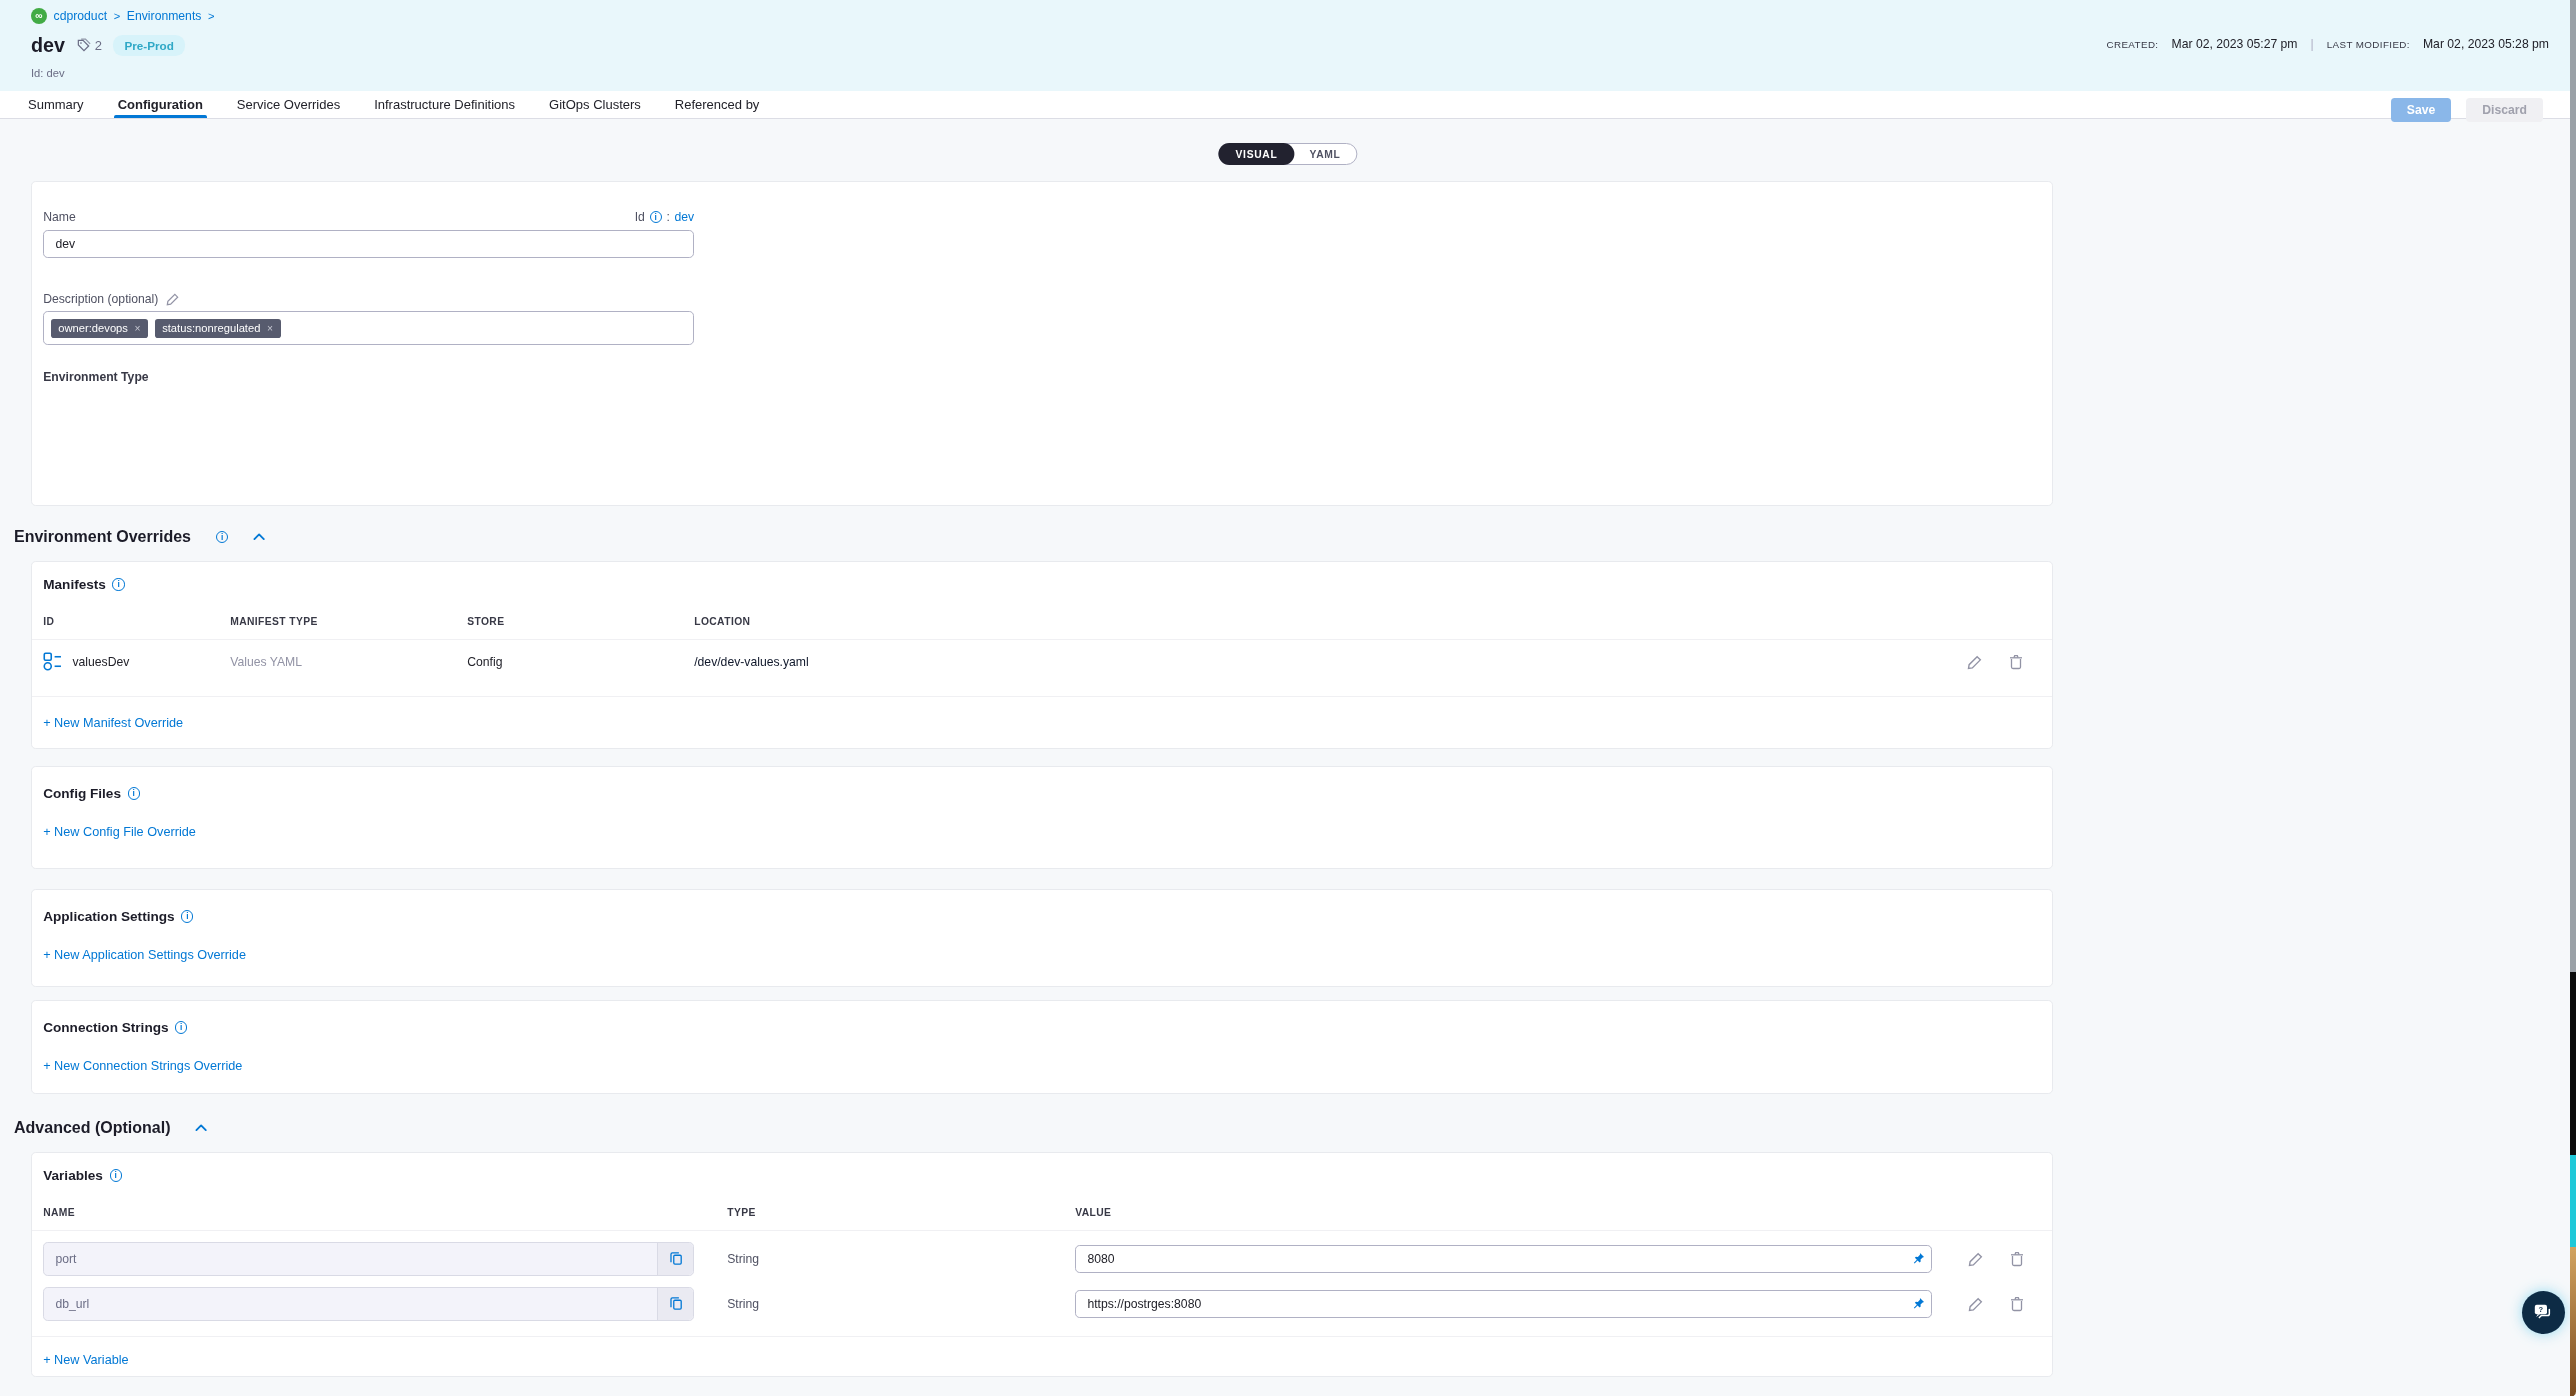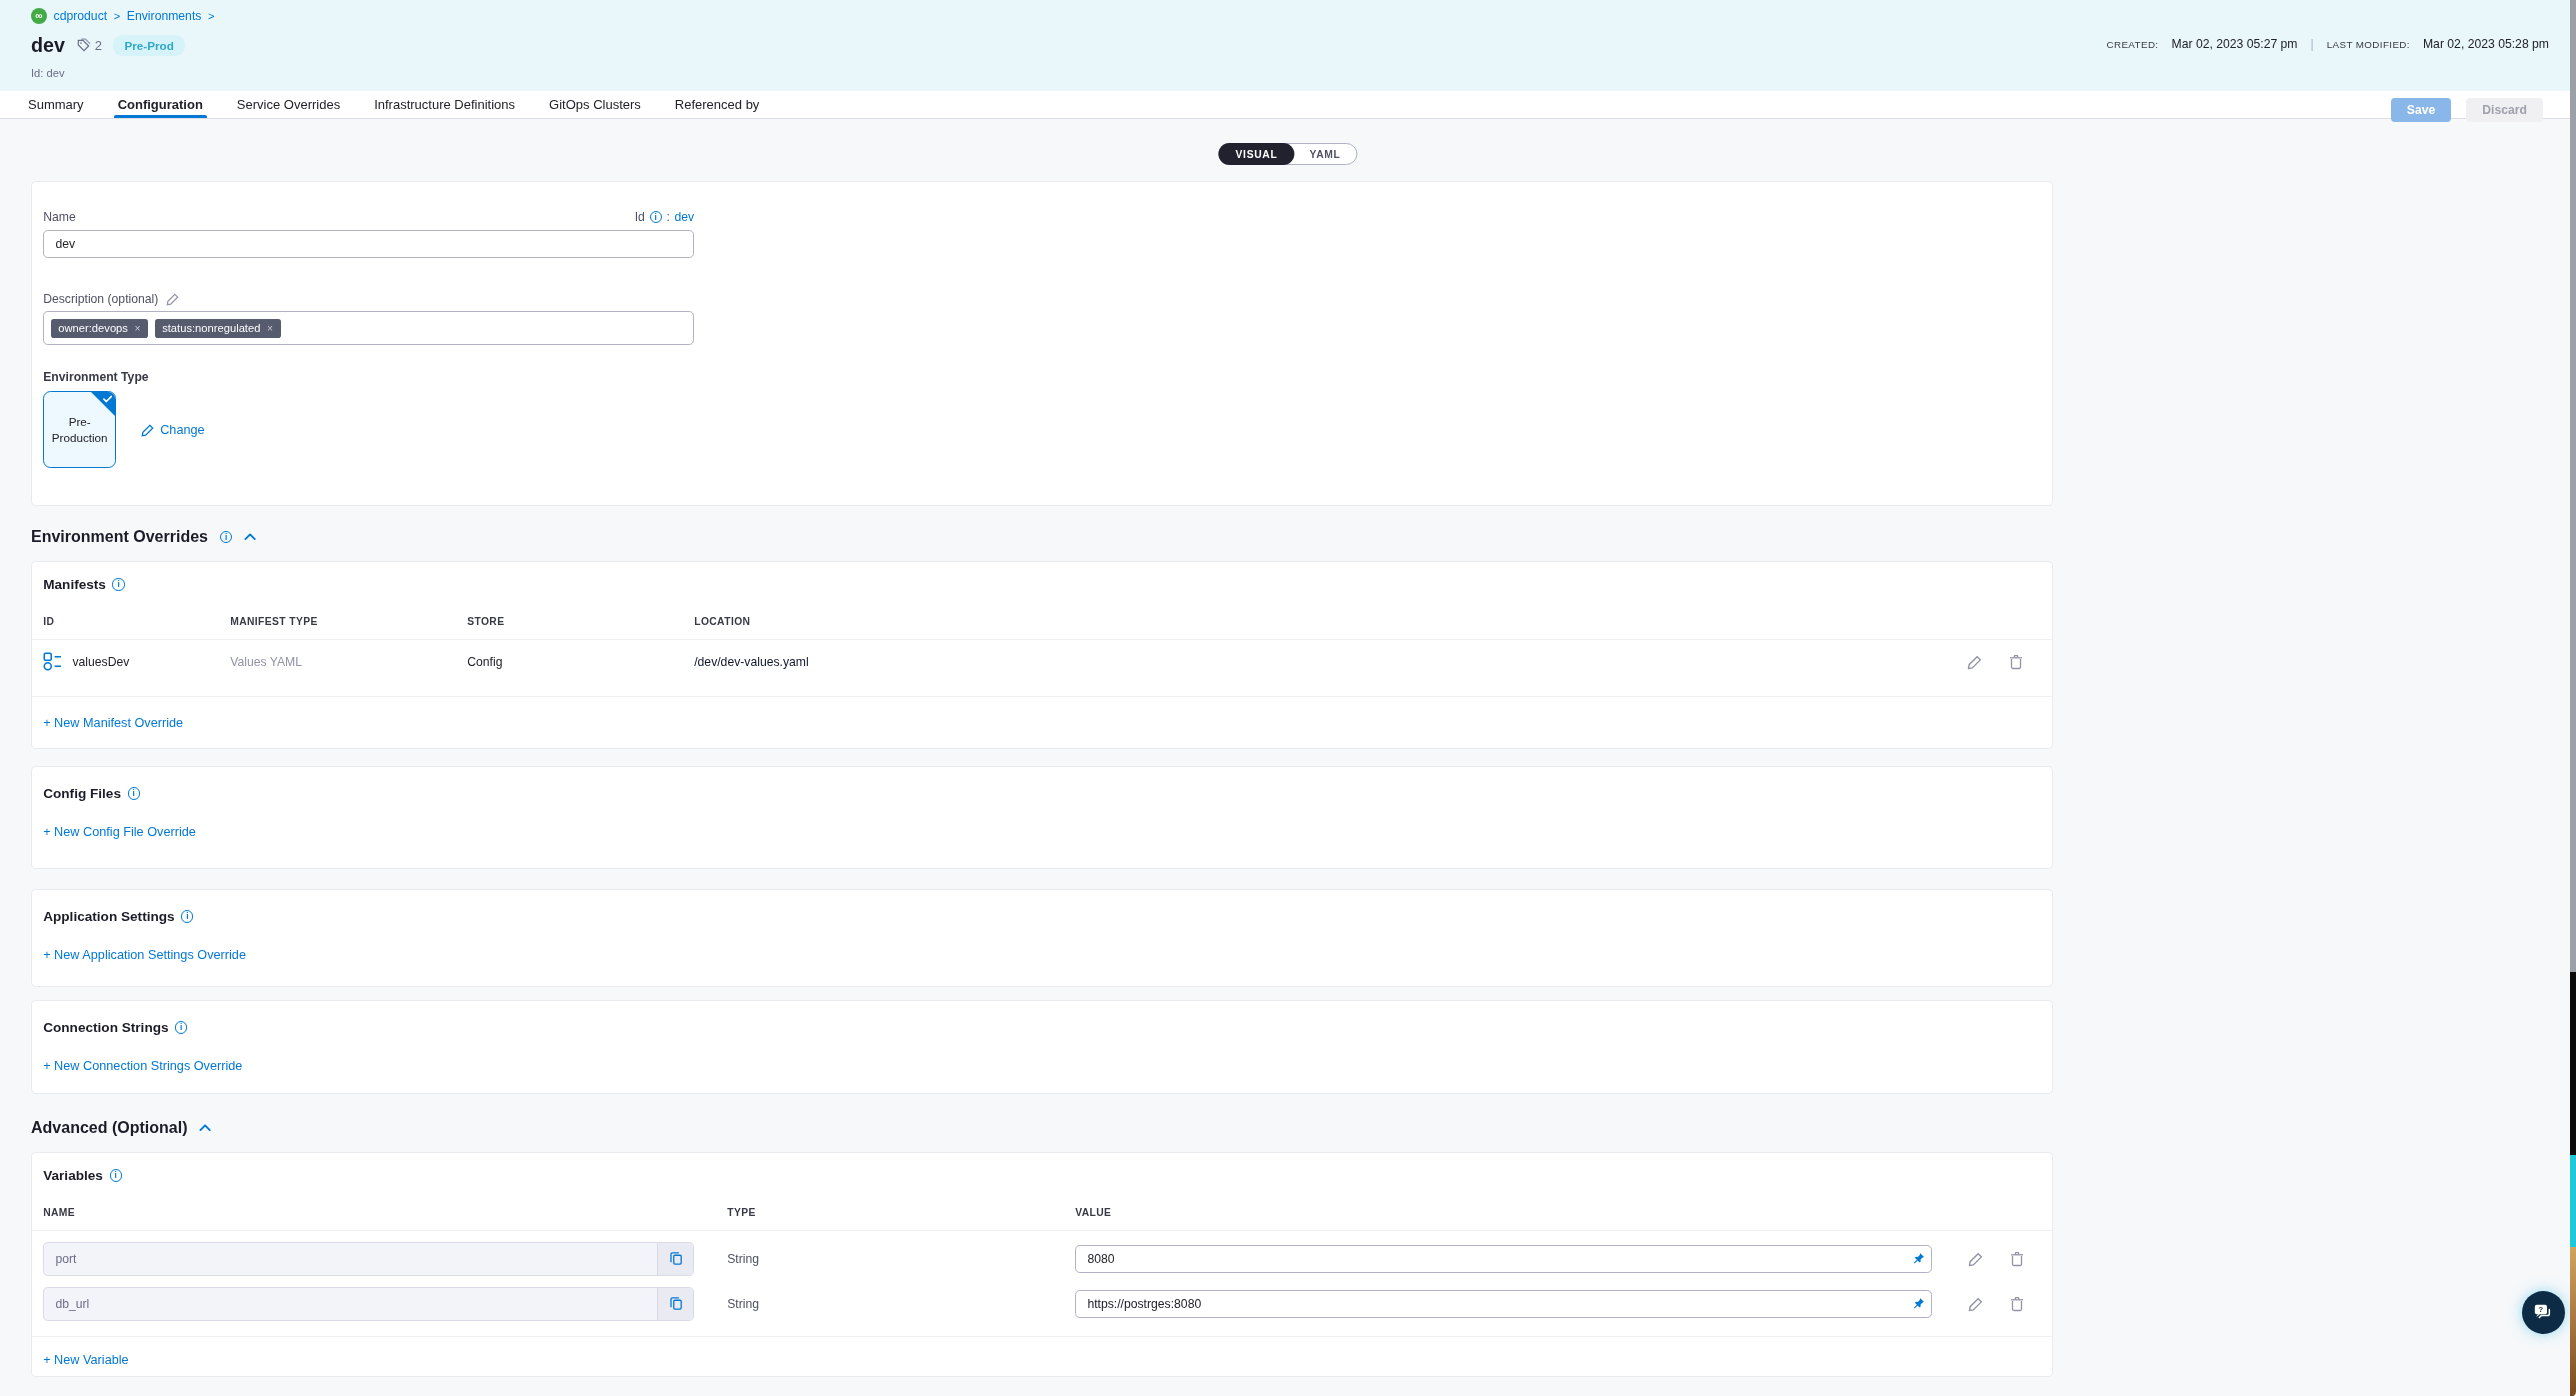--- a/index.html
+++ b/index.html
@@ -30,21 +30,21 @@
   .tab-actions{position:absolute;right:33px;top:0;height:38px;display:flex;align-items:center;gap:15px;}
   .btn{border:none;border-radius:3.7px;font-size:12.2px;font-weight:bold;padding:5px 16px;font-family:inherit;}
   .btn-save{background:#8ab7e9;color:#fff;}
   .btn-discard{background:#f0f0f3;color:#a0a1ad;}
   
   .toggle{position:absolute;top:143px;left:50%;transform:translateX(-50%);display:flex;background:#fff;border:0.9px solid #b0b1c4;border-radius:936px;}
   .toggle .seg{font-size:10.3px;font-weight:bold;letter-spacing:0.7px;padding:4.7px 16px;border-radius:936px;color:#4f5162;}
   .toggle .seg.active{background:#22222f;color:#fff;margin:-0.9px;padding:5.6px 17px;}
   
   .card{position:absolute;left:31px;width:2022px;background:#fff;border:0.9px solid #e8eaee;border-radius:4.7px;box-sizing:border-box;}
-  .section-head{position:absolute;left:31px;display:flex;align-items:center;gap:12px;font-size:16px;font-weight:bold;color:#1c1c28;}
+  .section-head{position:absolute;left:14px;display:flex;align-items:center;gap:25px;font-size:16px;font-weight:bold;color:#1c1c28;}
   .card-head{display:flex;align-items:center;gap:6.6px;font-size:13.6px;font-weight:bold;color:#1c1c28;}
   .ico-info{display:inline-flex;width:12.2px;height:12.2px;border:0.9px solid #0278d5;border-radius:50%;color:#0278d5;font-size:8.4px;font-weight:bold;align-items:center;justify-content:center;line-height:1;box-sizing:border-box;}
   .label{font-size:12.2px;color:#4f5162;}
   .blue-link{color:#0278d5;font-size:12.7px;font-weight:500;cursor:pointer;display:inline-flex;align-items:center;gap:5.6px;}
   
   #card-basic{top:181px;height:325px;padding:28px 0 0 11.2px;}
   .name-row{width:651px;display:flex;justify-content:space-between;align-items:center;}
   .id-right{display:flex;align-items:center;gap:4.7px;font-size:12.2px;color:#4f5162;}
   .id-right .idval{color:#0278d5;}
   .text-input{box-sizing:border-box;border:0.9px solid #b0b1c4;border-radius:4.7px;height:28px;padding:0 11.2px;font-size:12.2px;color:#22222a;font-family:inherit;background:#fff;}
@@ -175,35 +175,20 @@
     <span class="chip">
       <span>owner:devops</span>
       <span class="x">×</span>
     </span>
     <span class="chip">
       <span>status:nonregulated</span>
       <span class="x">×</span>
     </span>
   </div>
   <div class="label envtype-label">Environment Type</div>
-  <div class="envtype-row">
-    <div class="envtype-card">
-      <span>Pre-Production</span>
-      <span class="corner"></span>
-      <svg class="corner-check" width="9.4" height="8.4" viewBox="0 0 10 9" fill="none" stroke="#fff" stroke-width="1.8" stroke-linecap="round" stroke-linejoin="round">
-        <polyline points="1,4.5 3.6,7 9,1.5"></polyline>
-      </svg>
-    </div>
-    <span class="blue-link">
-      <svg width="14" height="14" viewBox="0 0 15 15" fill="none" stroke="#0278d5" stroke-width="1.4">
-        <path d="M9.5 2.5l3 3-7.5 7.5-3.6.6.6-3.6z"></path>
-      </svg>
-      <span>Change</span>
-    </span>
-  </div>
 </div>
 
 <div class="section-head" id="head-overrides">
   <span>Environment Overrides</span>
   <span class="ico-info">i</span>
   <svg width="12.2" height="7.5" viewBox="0 0 13 8" fill="none" stroke="#0278d5" stroke-width="2" stroke-linecap="round" stroke-linejoin="round">
     <polyline points="1.5,6.5 6.5,1.5 11.5,6.5"></polyline>
   </svg>
 </div>
 

